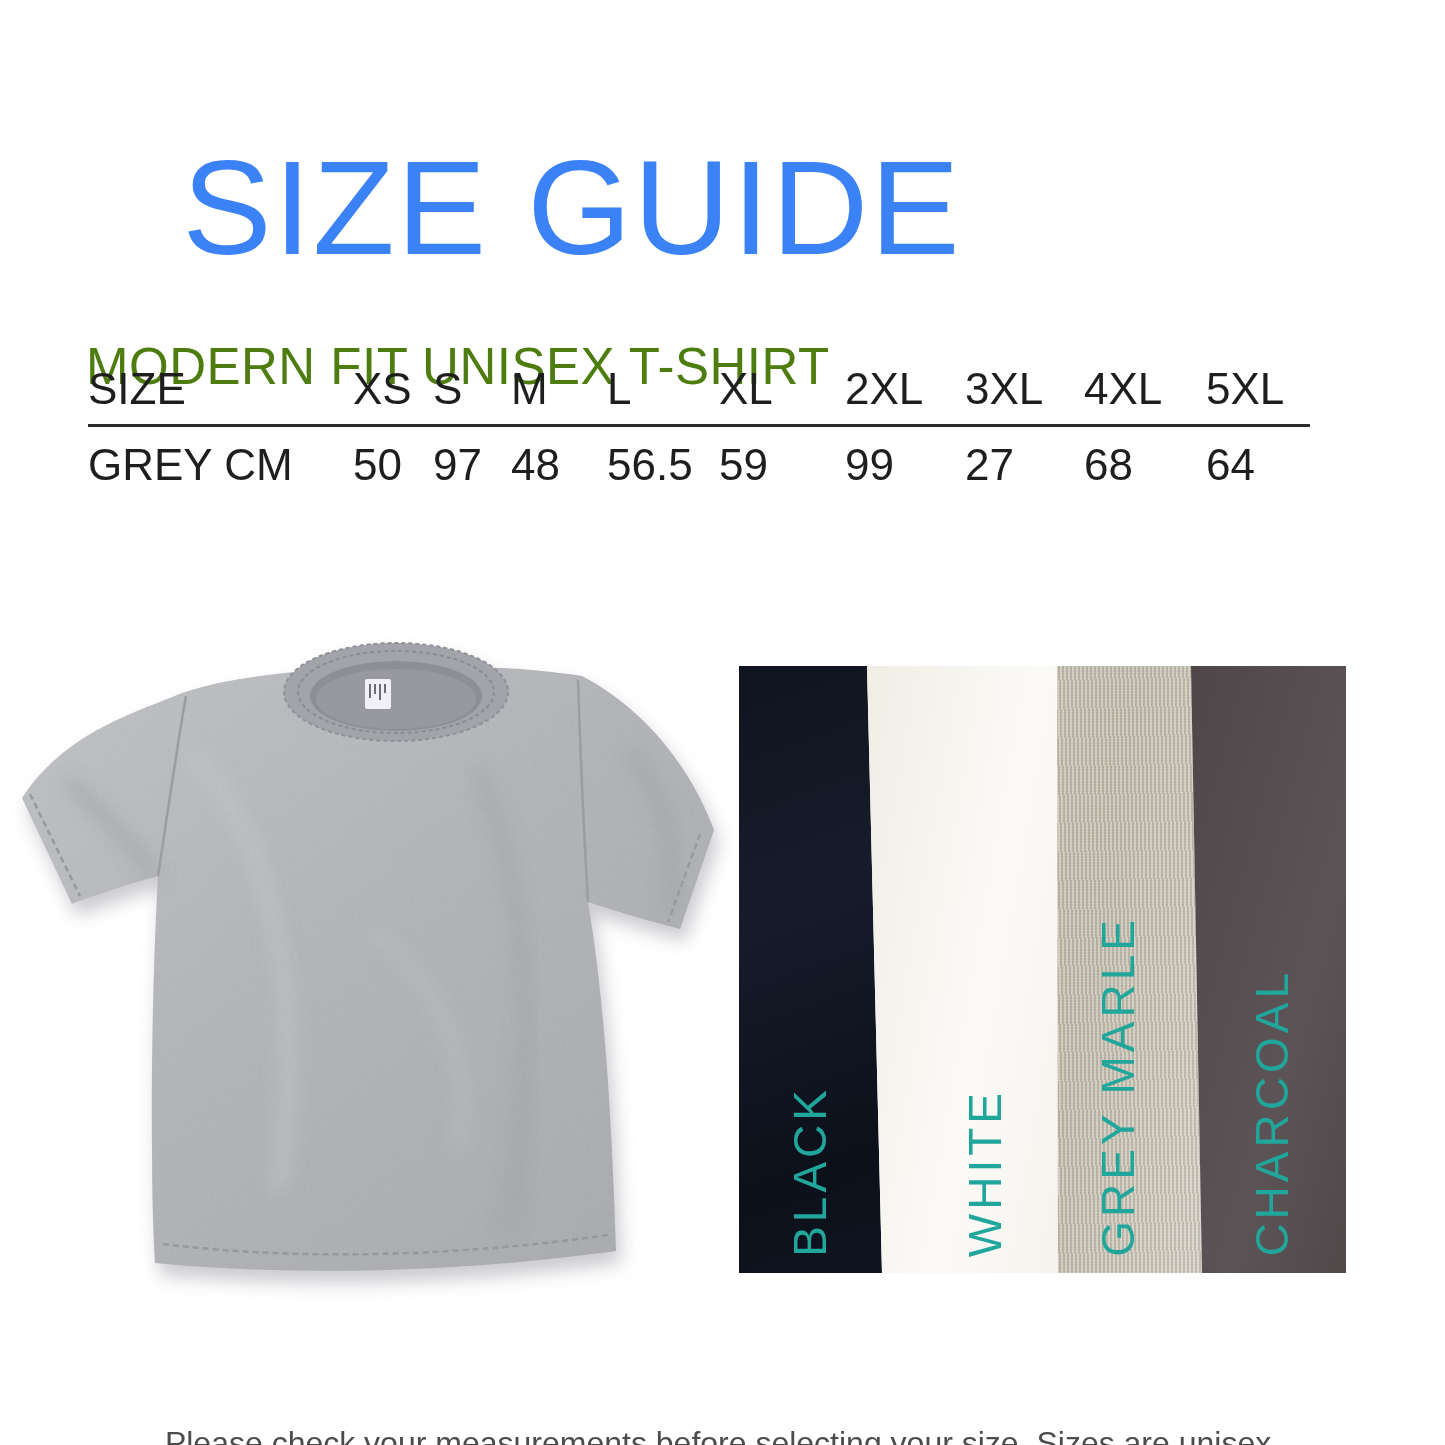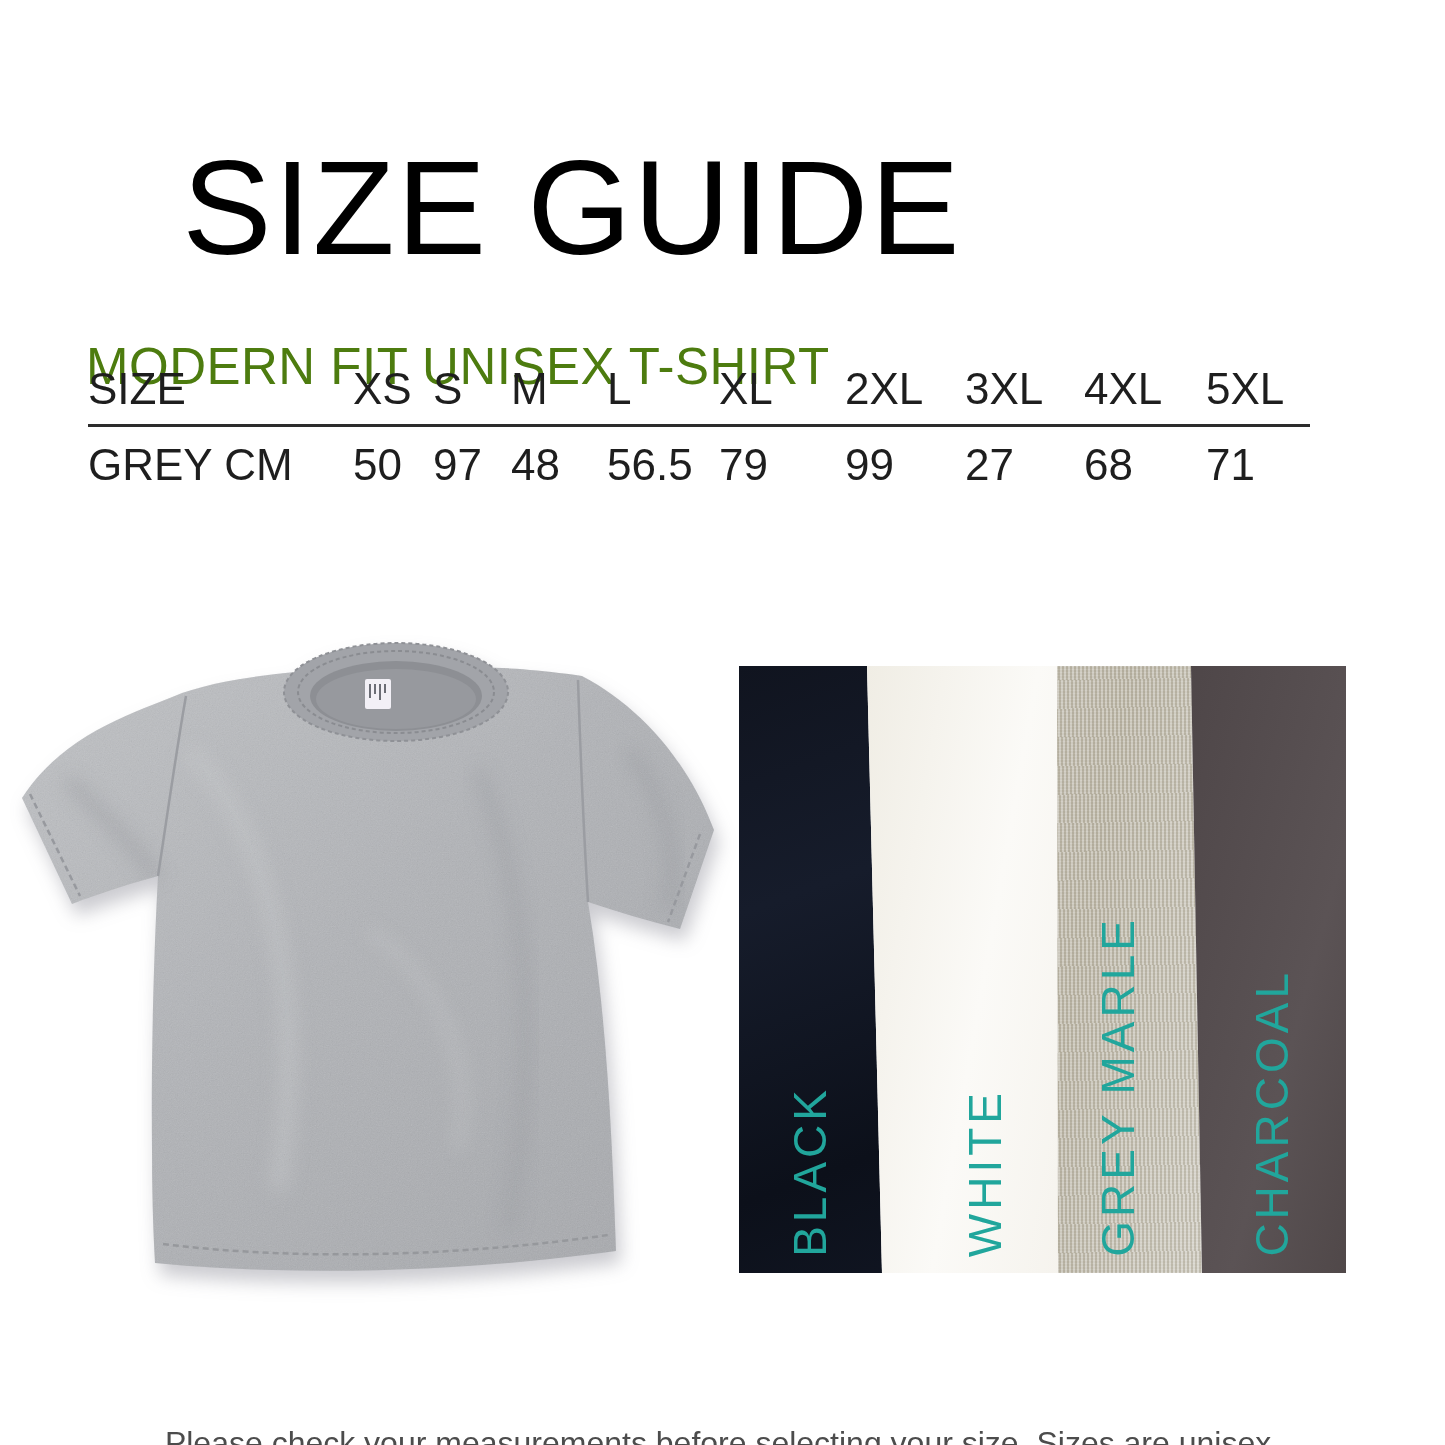--- a/index.html
+++ b/index.html
@@ -3,21 +3,21 @@
 <meta charset="utf-8">
 <style>
   html,body{margin:0;padding:0;background:#ffffff;}
   .canvas{
     position:relative;width:1445px;height:1445px;background:#ffffff;overflow:hidden;
     font-family:"Liberation Sans",sans-serif;color:#1e1e1e;
   }
   
   .page-title{
     position:absolute;left:0;top:48px;width:1144px;text-align:center;
-    font-size:134px;line-height:1.05;font-weight:400;letter-spacing:2px;color:#000000;
+    font-size:134px;line-height:1.05;font-weight:400;letter-spacing:2px;color:#3b82f6;
   }
   .product-subtitle{
     position:absolute;left:86px;top:299px;
     font-size:51px;line-height:1.0;font-weight:400;letter-spacing:.5px;color:#4d7c0f;
   }
   
   .size-table{position:absolute;left:88px;top:363px;width:1237px;}
   .tbl-row{
     display:grid;
     grid-template-columns:265px 80px 78px 96px 112px 126px 120px 119px 122px 119px;
@@ -90,25 +90,25 @@
       <div class="cell">4XL</div>
       <div class="cell">5XL</div>
     </div>
     <div class="tbl-divider"></div>
     <div class="tbl-row data-row">
       <div class="cell rowlabel">GREY CM</div>
       <div class="cell">50</div>
       <div class="cell">97</div>
       <div class="cell">48</div>
       <div class="cell">56.5</div>
-      <div class="cell">79</div>
+      <div class="cell">59</div>
       <div class="cell">99</div>
       <div class="cell">27</div>
       <div class="cell">68</div>
-      <div class="cell">71</div>
+      <div class="cell">64</div>
     </div>
   </div>
 
   <figure class="tshirt-photo">
     <svg width="706" height="660" viewBox="0 0 706 660">
       <defs>
         <linearGradient id="bodyGrad" x1="0" y1="0" x2="1" y2="1">
           <stop offset="0" stop-color="#c0c2c5"></stop>
           <stop offset="0.45" stop-color="#b2b4b8"></stop>
           <stop offset="1" stop-color="#a7a9ad"></stop>

